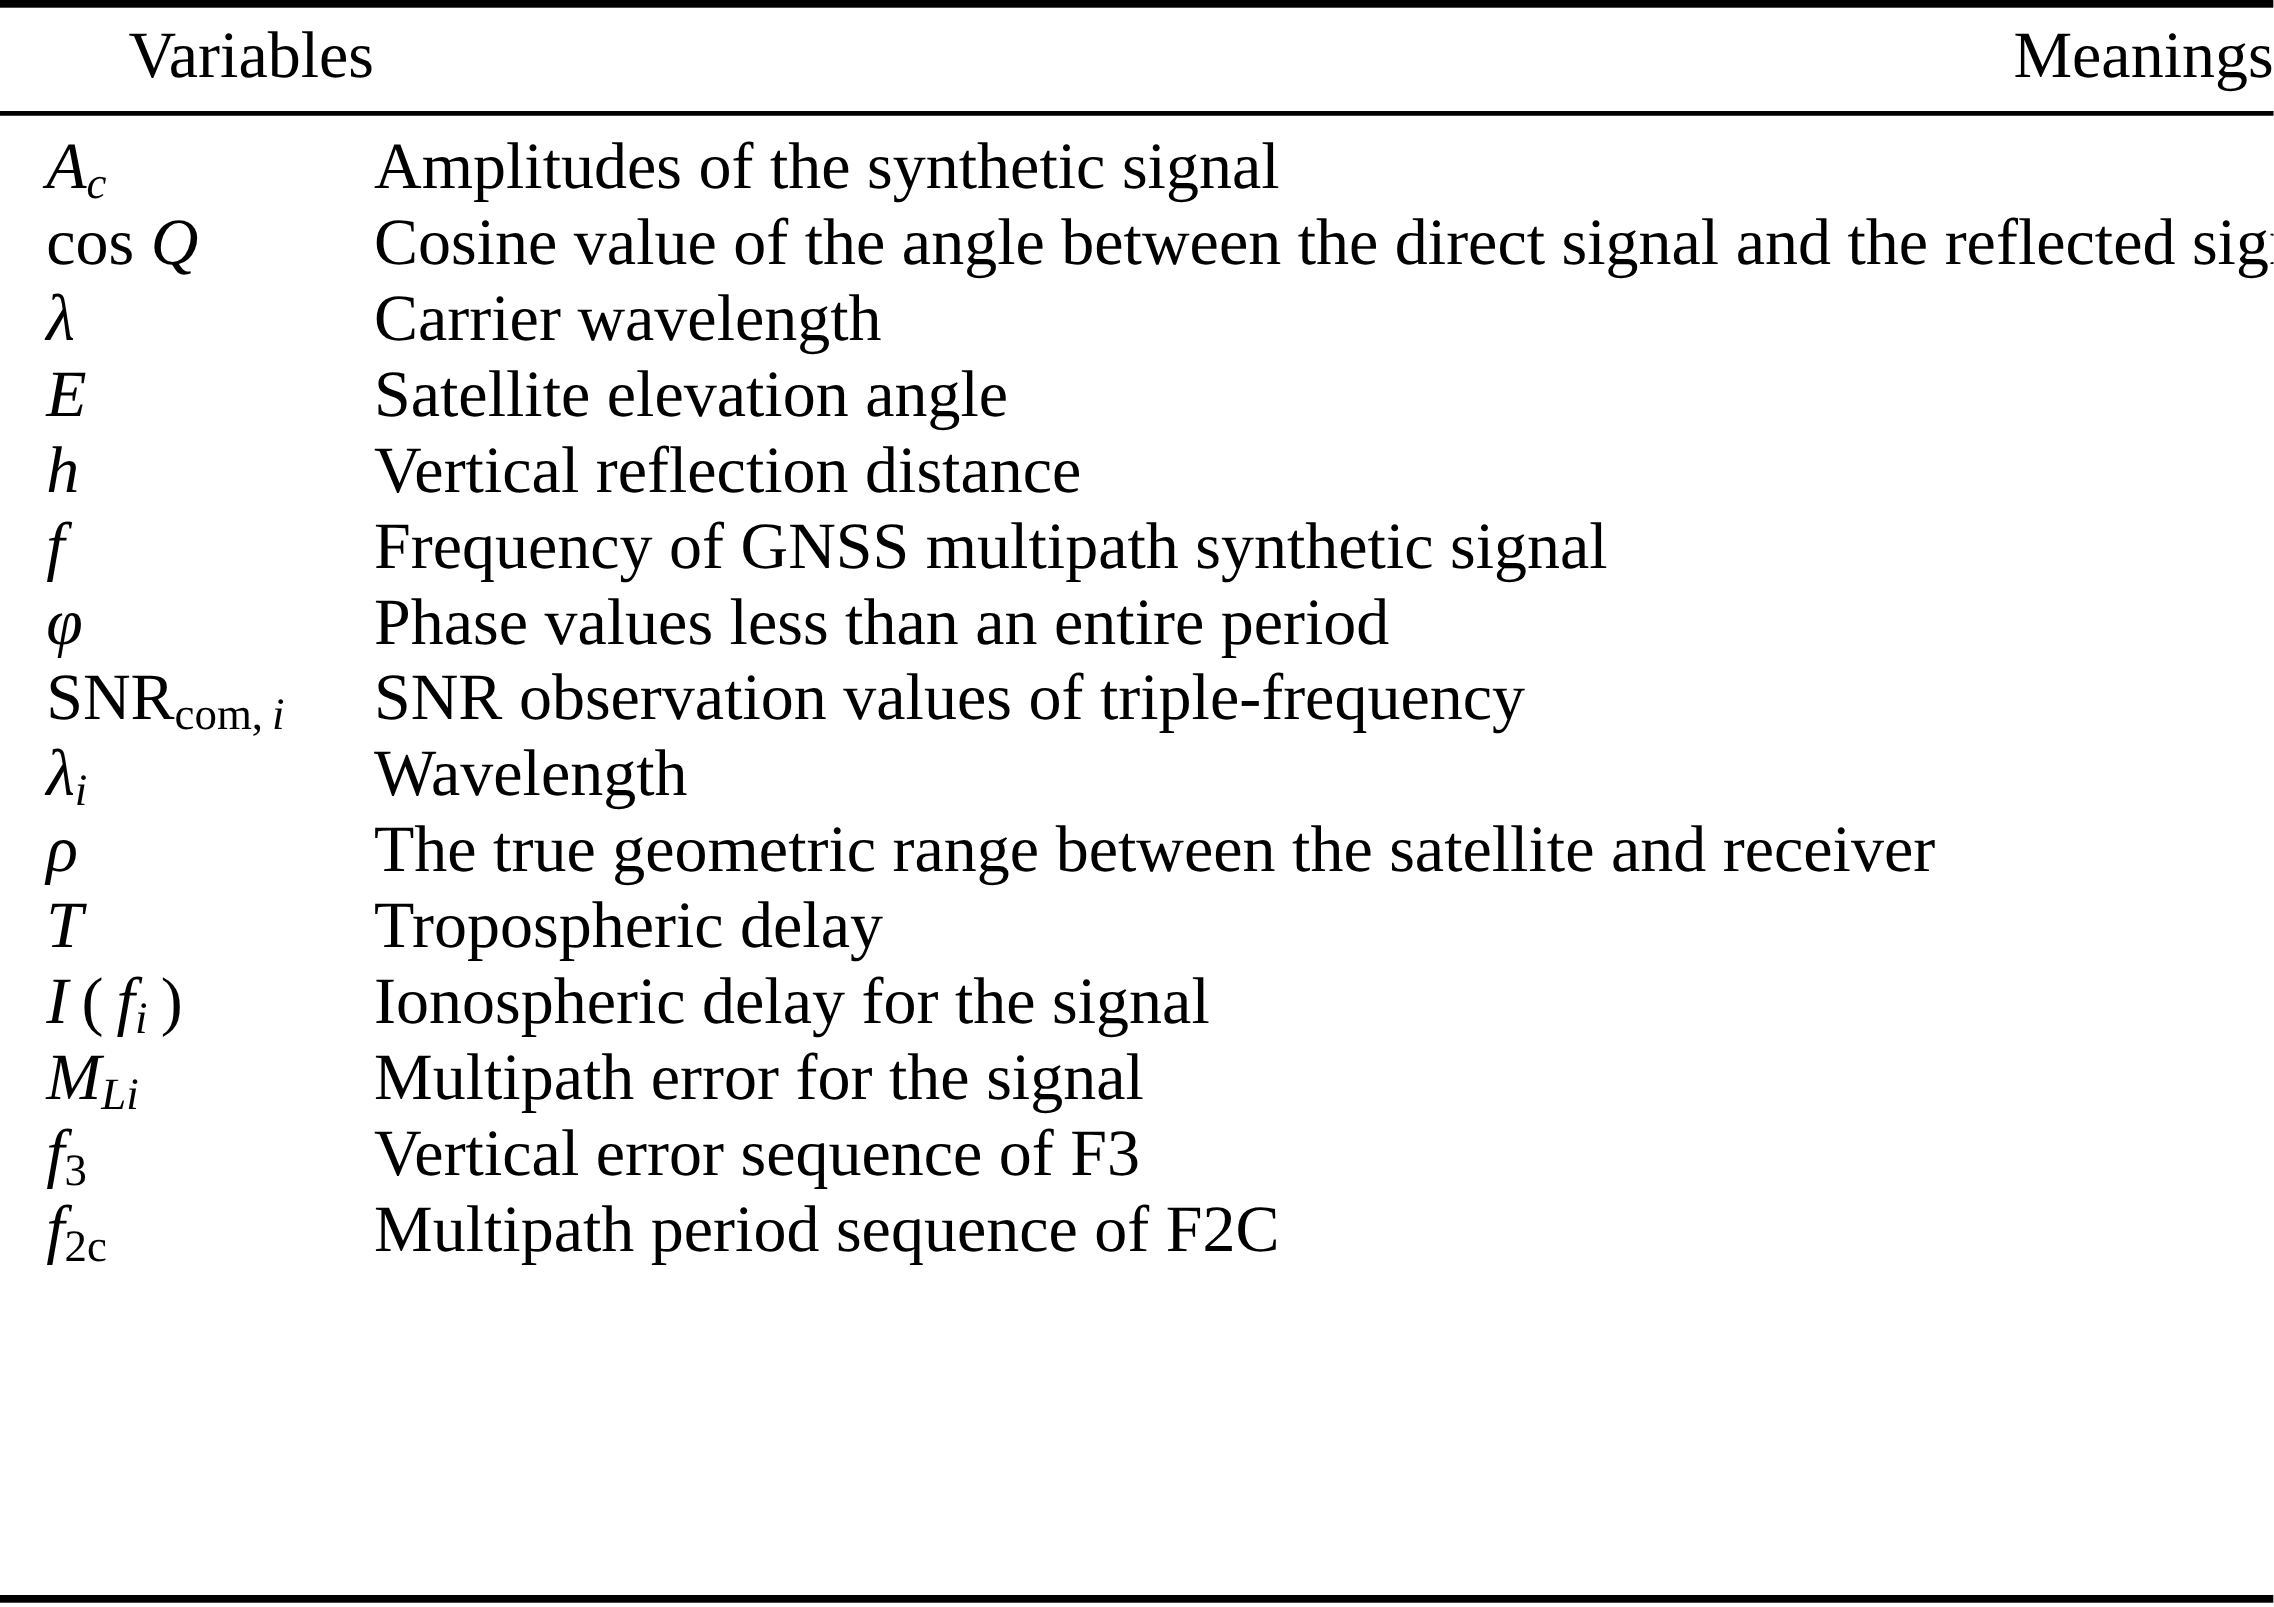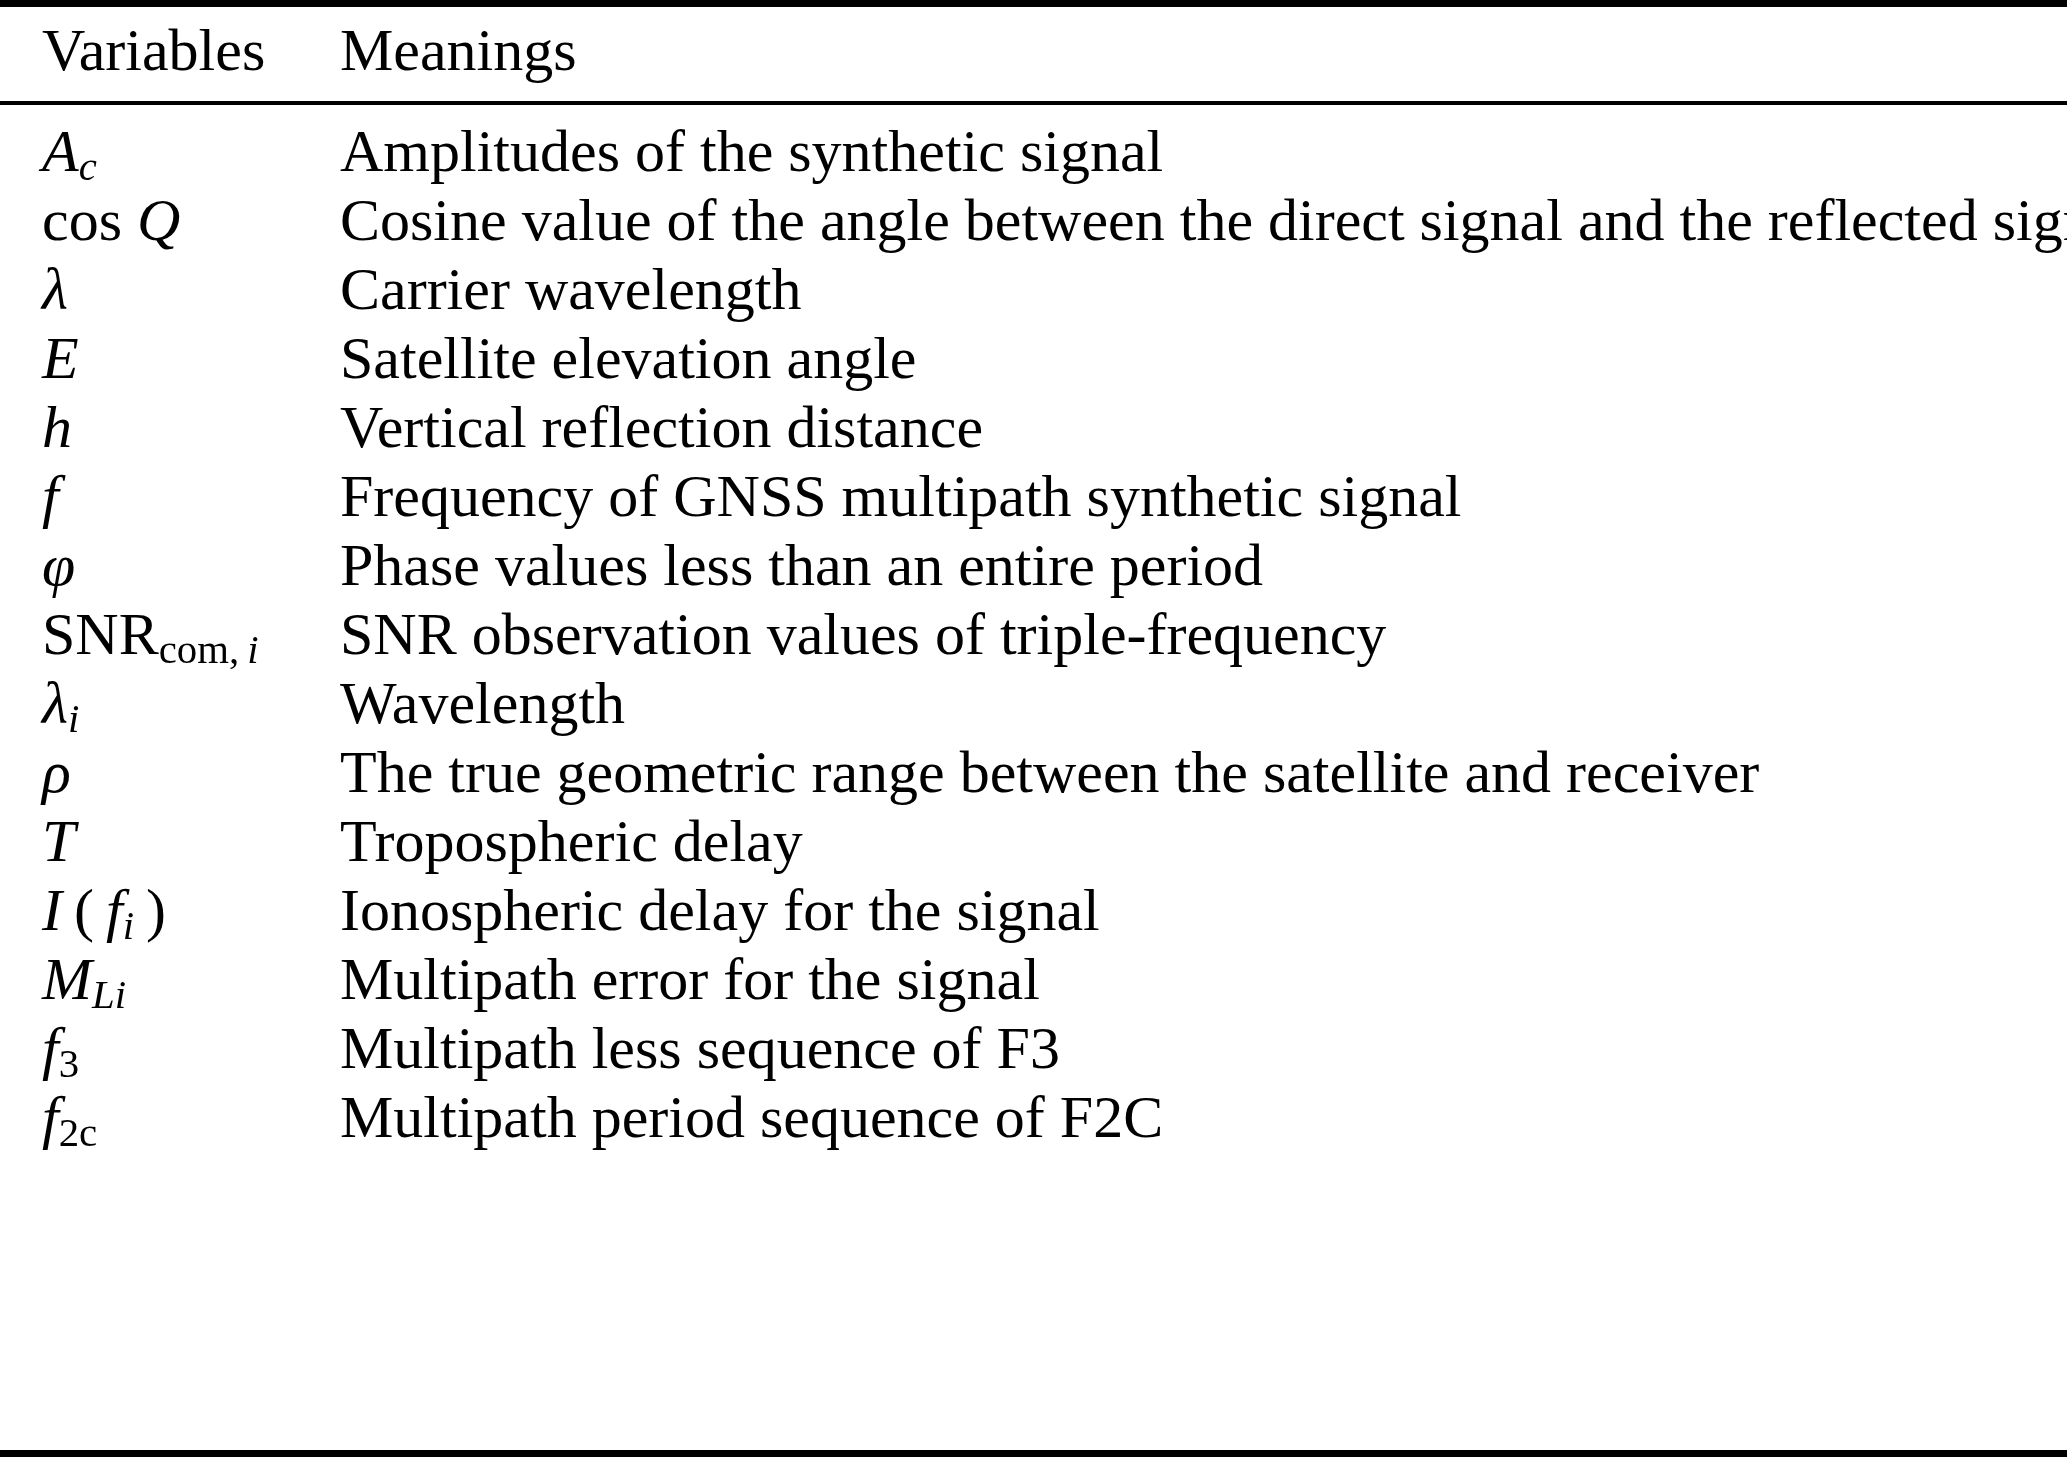--- a/index.html
+++ b/index.html
@@ -23,21 +23,21 @@
     left: 0;
     width: 100%;
     border-collapse: collapse;
     table-layout: fixed;
   }
   col.c1 { width: 340px; }
   th {
     height: 94px;
     border-bottom: 4px solid #000;
     font-weight: normal;
-    text-align: left;
+    text-align: right;
     vertical-align: middle;
     padding: 0;
     white-space: nowrap;
   }
   td {
     height: 68.9px;
     vertical-align: middle;
     padding: 0;
     white-space: nowrap;
     text-align: left;
@@ -195,21 +195,21 @@
     </td>
   </tr>
 
 
 
   <tr>
     <td>
       <span class="cell-inner"><span class="it">f</span><sub>3</sub></span>
     </td>
     <td>
-      <span class="cell-inner">Multipath less sequence of F3</span>
+      <span class="cell-inner">Vertical error sequence of F3</span>
     </td>
   </tr>
 
   <tr>
     <td>
       <span class="cell-inner"><span class="it">f</span><sub>2c</sub></span>
     </td>
     <td>
       <span class="cell-inner">Multipath period sequence of F2C</span>
     </td>

